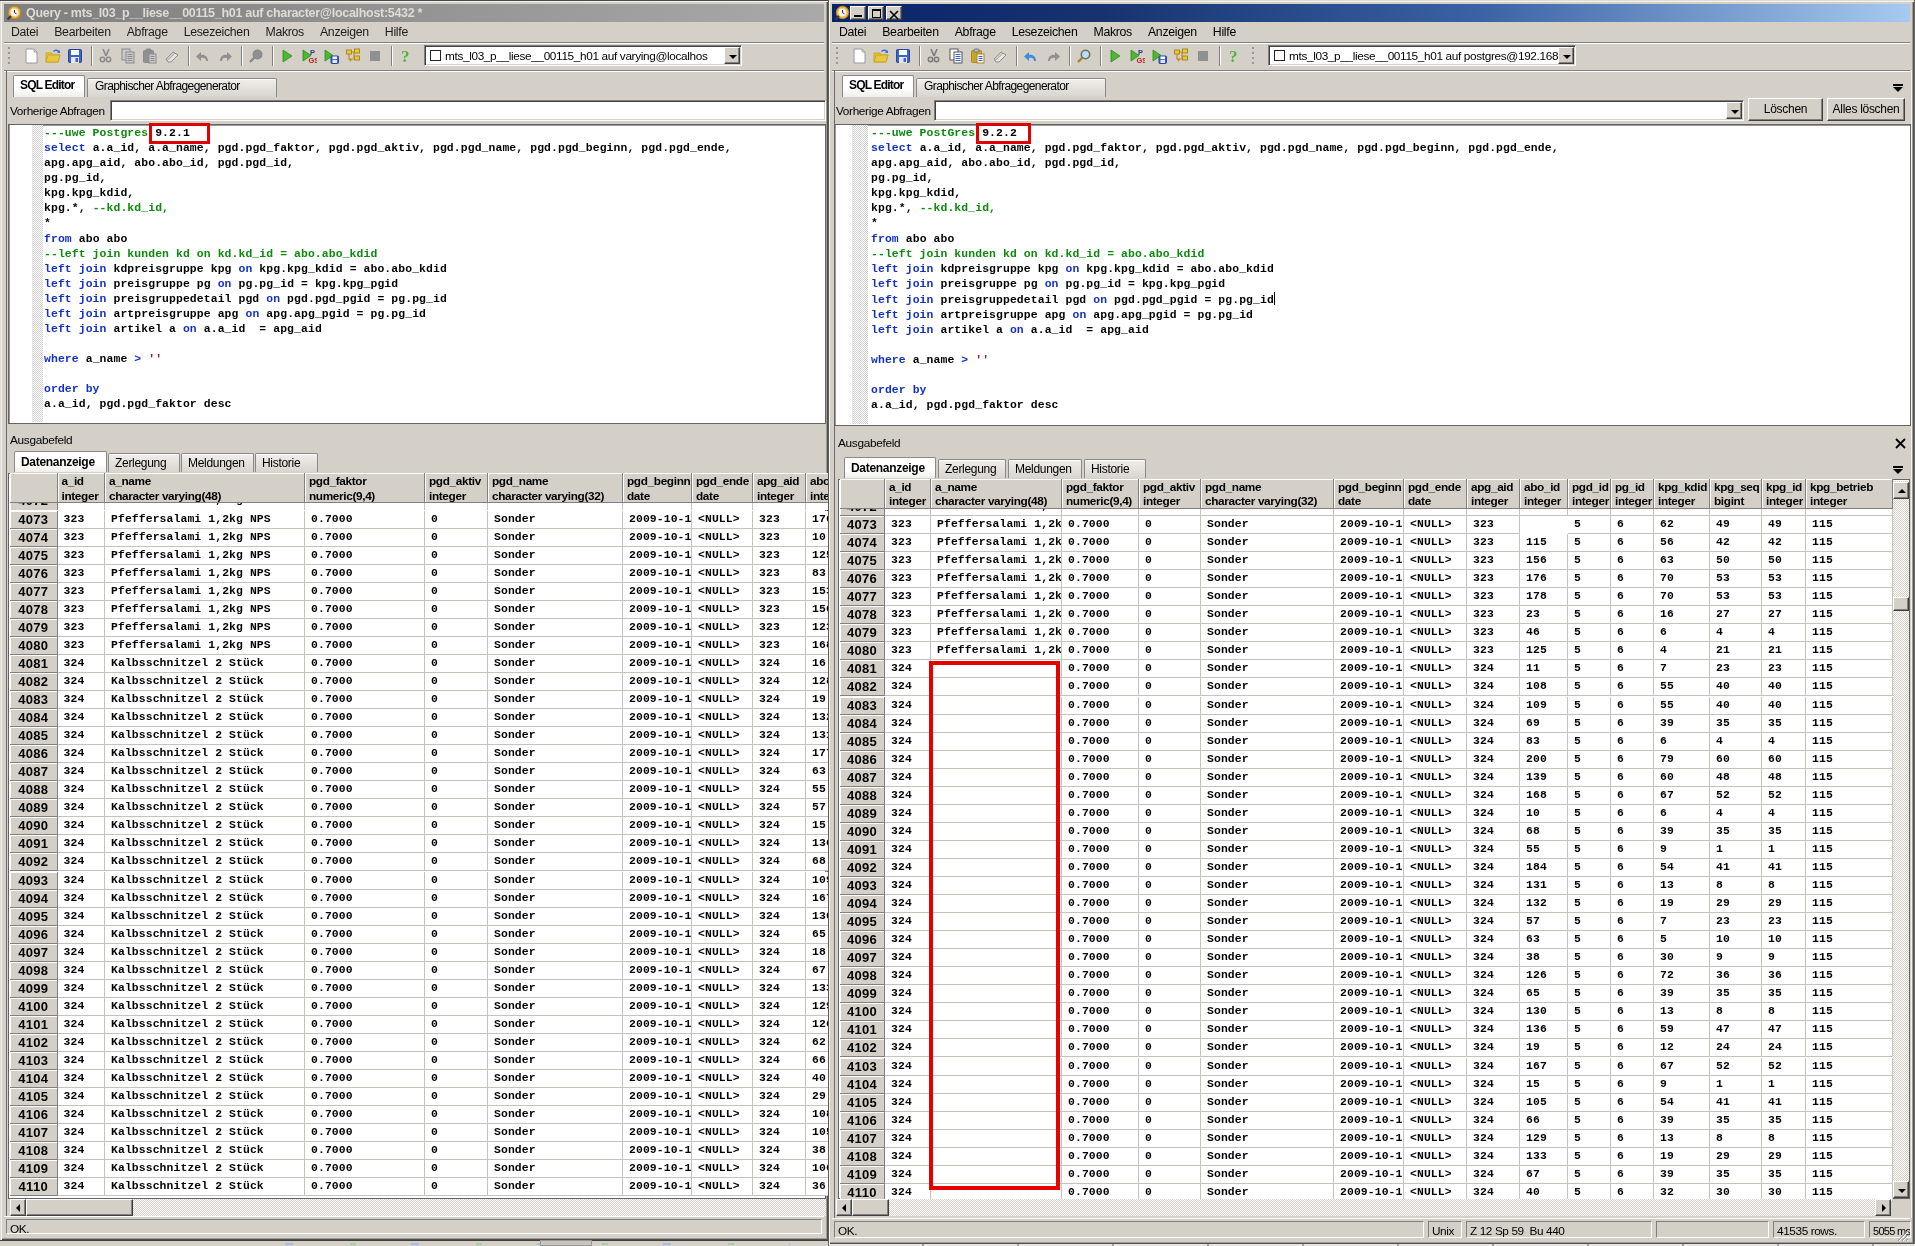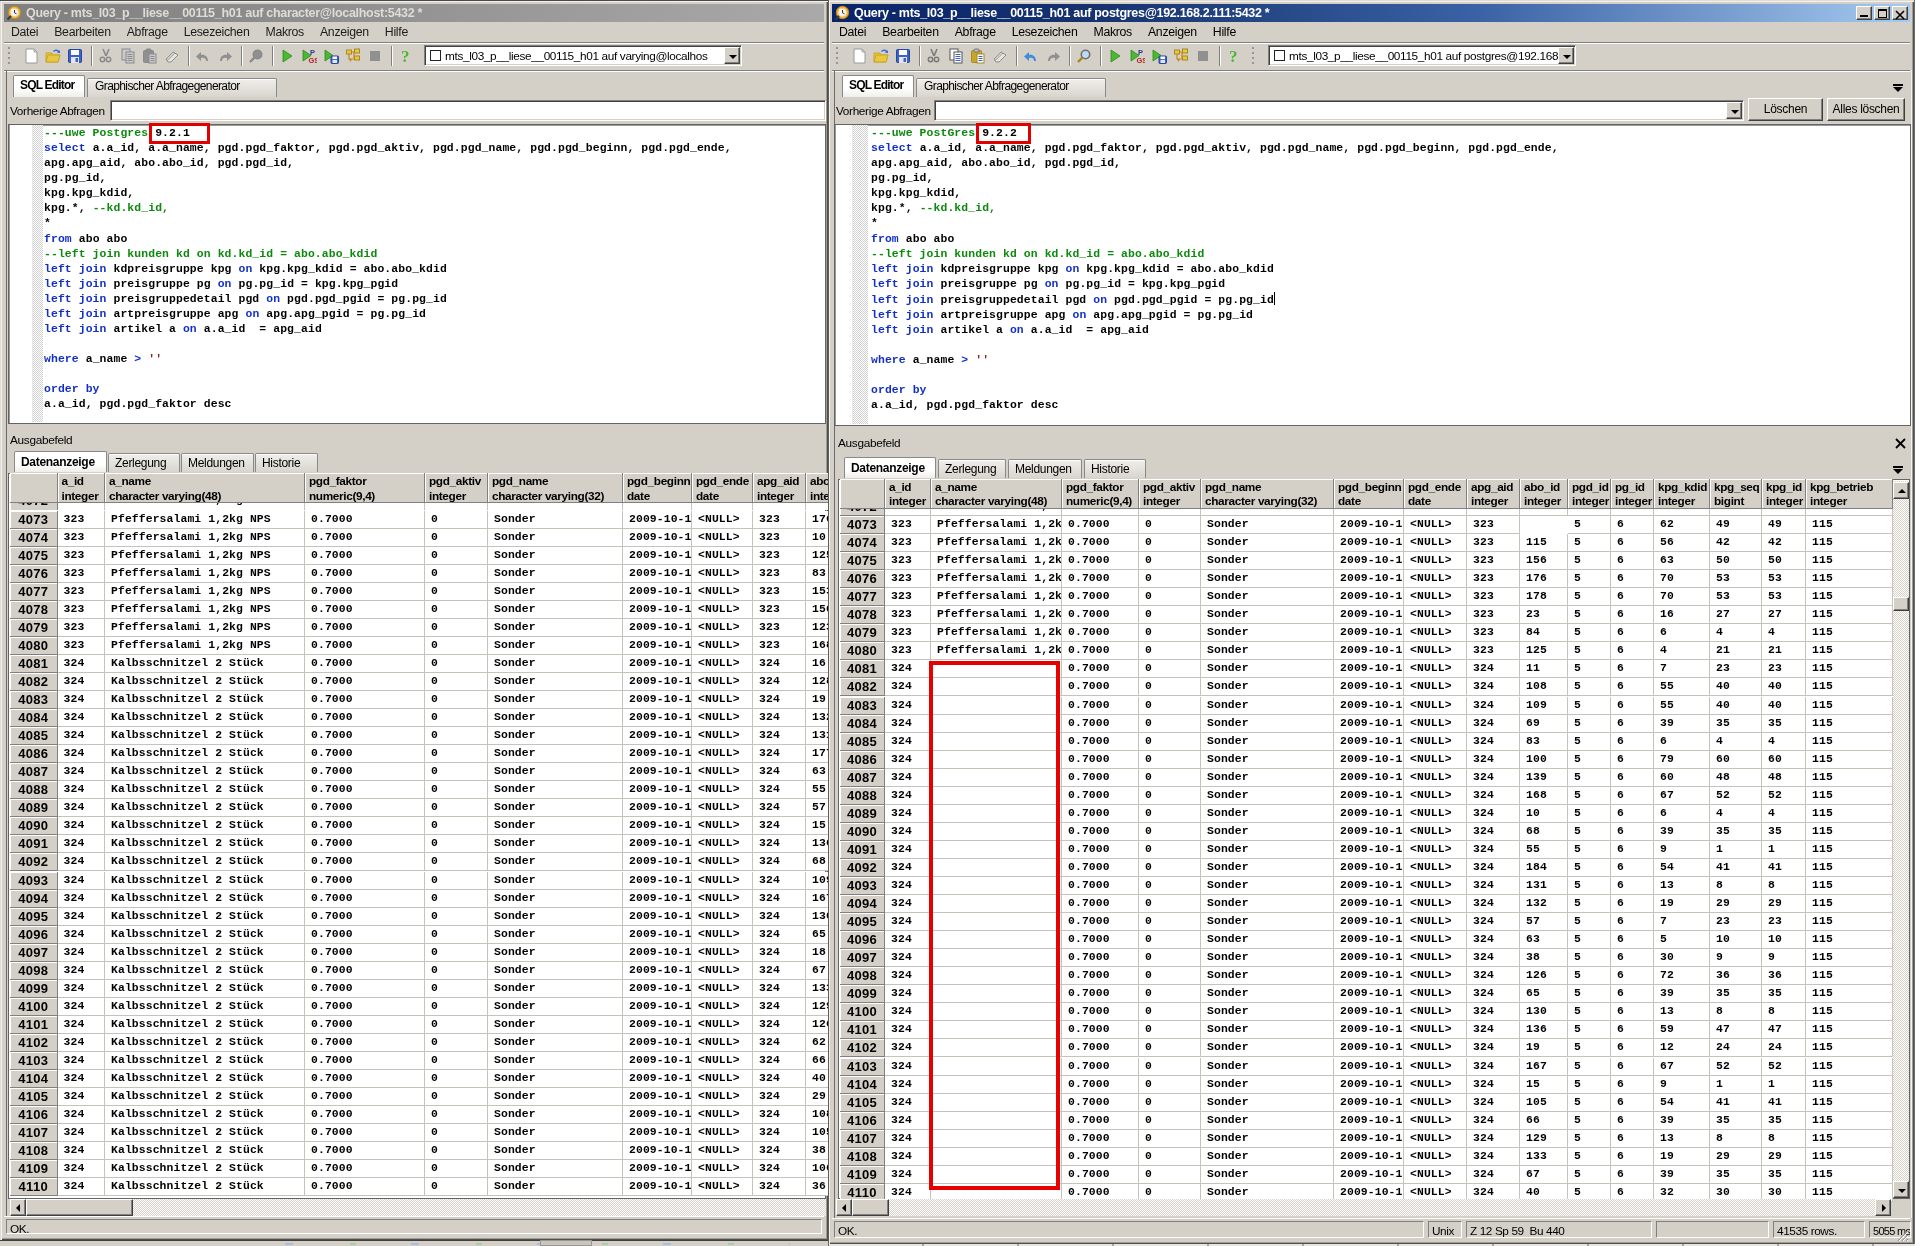--- a/index.html
+++ b/index.html
@@ -589,21 +589,20 @@
 <div class="stcell" style="left:6px;width:816px;top:1219px;bottom:3px;height:15px">OK.</div>
 <div class="win" style="left:828px;top:0;width:1086px;height:1244px;z-index:2"></div>
 <div class="abs" style="z-index:3;left:832px;top:4px;width:1078px;height:18px;background:linear-gradient(90deg,#0A246A,#16336F 25%,#3A62A4 60%,#A6CAF0);display:flex;align-items:center">
     <div style="width:16px;height:16px;margin-left:2px;flex:0 0 auto"><svg width="16" height="16">
         <circle cx="8.5" cy="7.5" r="6.2" fill="#F2B42C" stroke="#C8871E" stroke-width="1"></circle>
         <circle cx="8.5" cy="7.5" r="4" fill="#F6F3EE" stroke="#D9D2C4" stroke-width="0.5"></circle>
         <path d="M8.5 5v2.8l2 1" stroke="#333" stroke-width="1" fill="none"></path>
         <path d="M1.5 14.5l3.5-3.5" stroke="#3A3A3A" stroke-width="2.2"></path>
         <circle cx="6.3" cy="4.8" r="1.1" fill="#fff"></circle>
       </svg></div>
-    <span style="font-size:12.5px;font-weight:bold;letter-spacing:-0.3px;color:#fff;margin-left:4px;margin-top:-1px;white-space:nowrap;flex:1 1 auto">Query - mts_l03_p__liese__00115_h01 auf postgres@192.168.2.111:5432 *</span>
     <span class="wbtn" style="margin-right:2px">
       <span class="abs" style="left:3px;top:8px;width:8px;height:2px;background:#000"></span>
     </span>
     <span class="wbtn" style="margin-right:2px">
       <span class="abs" style="left:3px;top:2px;width:9px;height:9px;border:1px solid #000;border-top-width:2px"></span>
     </span>
     <span class="wbtn" style="margin-right:2px"><svg width="14" height="12">
         <path d="M3 2l8 8M11 2l-8 8" stroke="#000" stroke-width="1.6"></path>
       </svg></span>
   </div>
@@ -877,21 +876,21 @@
     <div class="gc" style="left:1806px;top:606.25px;width:87px;height:18.05px">115</div>
     <div class="rh" style="left:840px;top:624.3px;width:45px;height:18.05px;line-height:18.05px">4079</div>
     <div class="gc" style="left:885px;top:624.3px;width:46px;height:18.05px">323</div>
     <div class="gc" style="left:931px;top:624.3px;width:131px;height:18.05px">Pfeffersalami 1,2kg NPS</div>
     <div class="gc" style="left:1062px;top:624.3px;width:77px;height:18.05px">0.7000</div>
     <div class="gc" style="left:1139px;top:624.3px;width:62px;height:18.05px">0</div>
     <div class="gc" style="left:1201px;top:624.3px;width:133px;height:18.05px">Sonder</div>
     <div class="gc" style="left:1334px;top:624.3px;width:70px;height:18.05px">2009-10-13</div>
     <div class="gc" style="left:1404px;top:624.3px;width:63px;height:18.05px">&lt;NULL&gt;</div>
     <div class="gc" style="left:1467px;top:624.3px;width:53px;height:18.05px">323</div>
-    <div class="gc" style="left:1520px;top:624.3px;width:48px;height:18.05px">84</div>
+    <div class="gc" style="left:1520px;top:624.3px;width:48px;height:18.05px">46</div>
     <div class="gc" style="left:1568px;top:624.3px;width:43px;height:18.05px">5</div>
     <div class="gc" style="left:1611px;top:624.3px;width:43px;height:18.05px">6</div>
     <div class="gc" style="left:1654px;top:624.3px;width:56px;height:18.05px">6</div>
     <div class="gc" style="left:1710px;top:624.3px;width:52px;height:18.05px">4</div>
     <div class="gc" style="left:1762px;top:624.3px;width:44px;height:18.05px">4</div>
     <div class="gc" style="left:1806px;top:624.3px;width:87px;height:18.05px">115</div>
     <div class="rh" style="left:840px;top:642.35px;width:45px;height:18.05px;line-height:18.05px">4080</div>
     <div class="gc" style="left:885px;top:642.35px;width:46px;height:18.05px">323</div>
     <div class="gc" style="left:931px;top:642.35px;width:131px;height:18.05px">Pfeffersalami 1,2kg NPS</div>
     <div class="gc" style="left:1062px;top:642.35px;width:77px;height:18.05px">0.7000</div>
@@ -989,21 +988,21 @@
     <div class="gc" style="left:1806px;top:732.6px;width:87px;height:18.05px">115</div>
     <div class="rh" style="left:840px;top:750.65px;width:45px;height:18.05px;line-height:18.05px">4086</div>
     <div class="gc" style="left:885px;top:750.65px;width:46px;height:18.05px">324</div>
     <div class="gc" style="left:931px;top:750.65px;width:131px;height:18.05px"></div>
     <div class="gc" style="left:1062px;top:750.65px;width:77px;height:18.05px">0.7000</div>
     <div class="gc" style="left:1139px;top:750.65px;width:62px;height:18.05px">0</div>
     <div class="gc" style="left:1201px;top:750.65px;width:133px;height:18.05px">Sonder</div>
     <div class="gc" style="left:1334px;top:750.65px;width:70px;height:18.05px">2009-10-13</div>
     <div class="gc" style="left:1404px;top:750.65px;width:63px;height:18.05px">&lt;NULL&gt;</div>
     <div class="gc" style="left:1467px;top:750.65px;width:53px;height:18.05px">324</div>
-    <div class="gc" style="left:1520px;top:750.65px;width:48px;height:18.05px">100</div>
+    <div class="gc" style="left:1520px;top:750.65px;width:48px;height:18.05px">200</div>
     <div class="gc" style="left:1568px;top:750.65px;width:43px;height:18.05px">5</div>
     <div class="gc" style="left:1611px;top:750.65px;width:43px;height:18.05px">6</div>
     <div class="gc" style="left:1654px;top:750.65px;width:56px;height:18.05px">79</div>
     <div class="gc" style="left:1710px;top:750.65px;width:52px;height:18.05px">60</div>
     <div class="gc" style="left:1762px;top:750.65px;width:44px;height:18.05px">60</div>
     <div class="gc" style="left:1806px;top:750.65px;width:87px;height:18.05px">115</div>
     <div class="rh" style="left:840px;top:768.7px;width:45px;height:18.05px;line-height:18.05px">4087</div>
     <div class="gc" style="left:885px;top:768.7px;width:46px;height:18.05px">324</div>
     <div class="gc" style="left:931px;top:768.7px;width:131px;height:18.05px"></div>
     <div class="gc" style="left:1062px;top:768.7px;width:77px;height:18.05px">0.7000</div>

